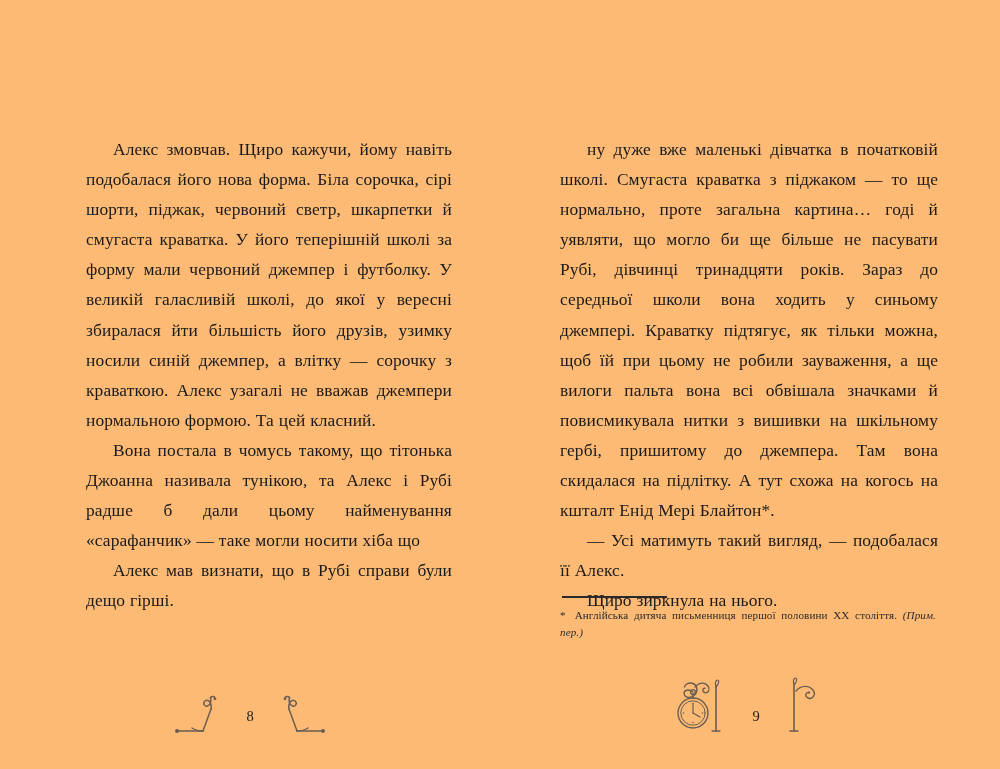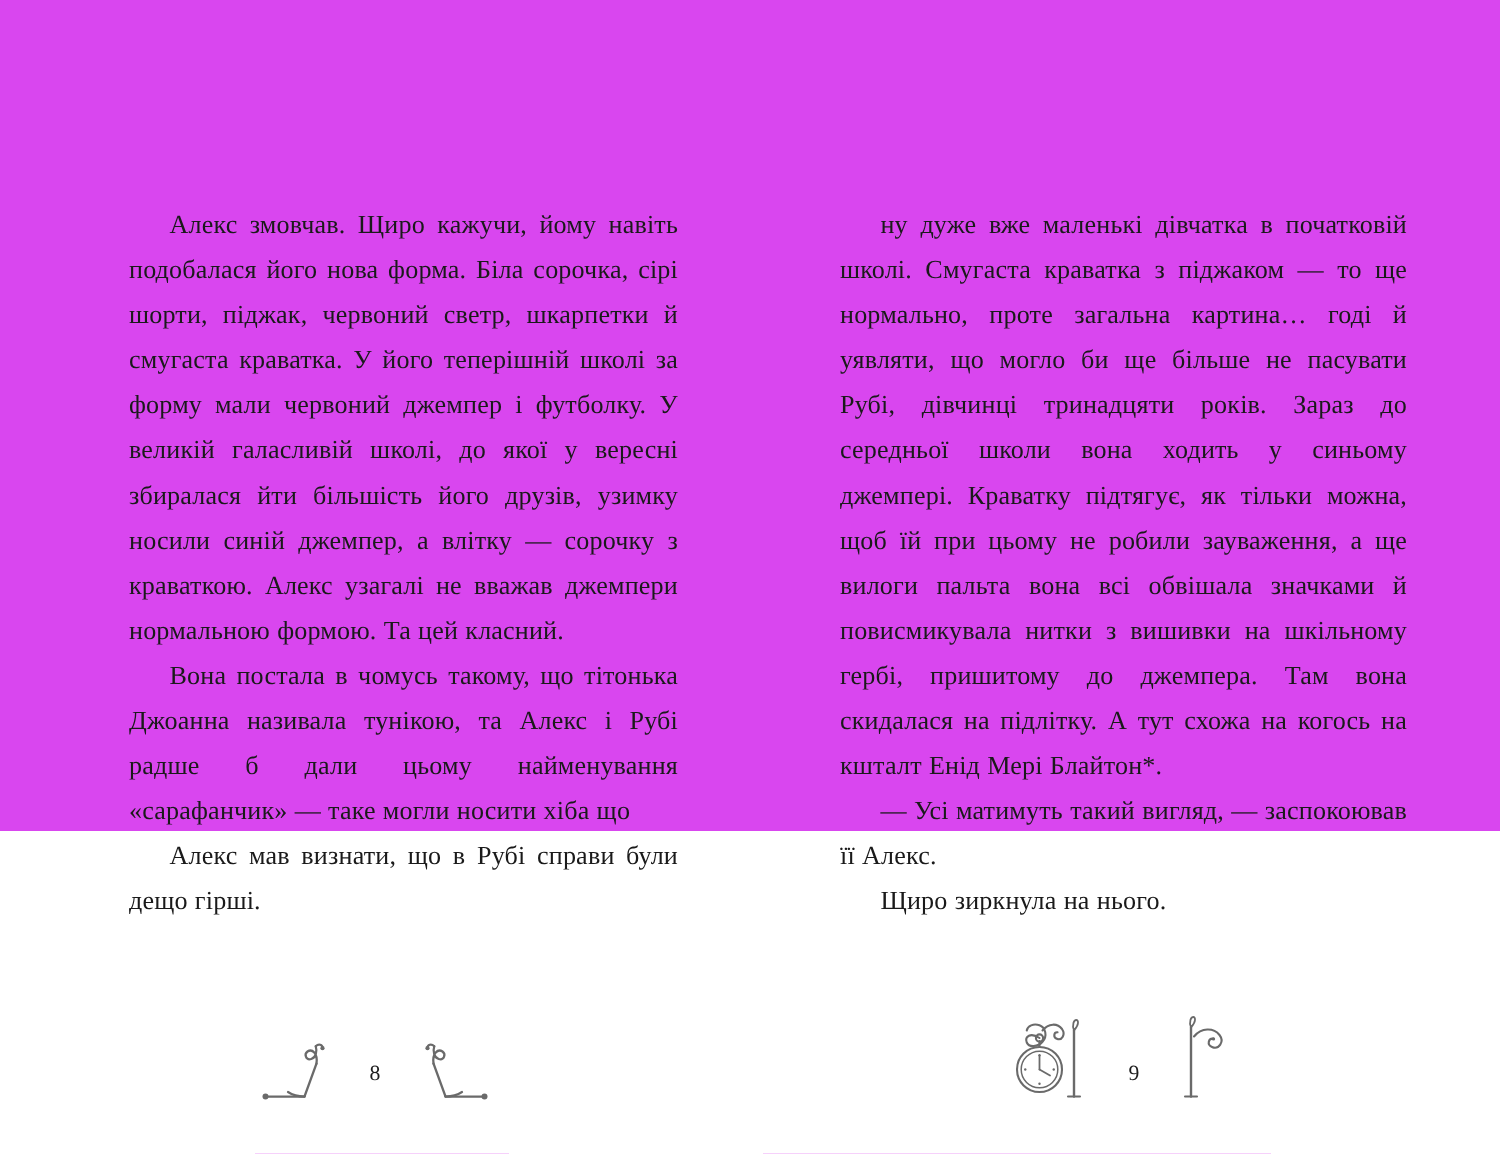--- a/index.html
+++ b/index.html
@@ -10,22 +10,22 @@
   body {
     width: 1000px;
     height: 769px;
     overflow: hidden;
     font-family: "Liberation Serif", "DejaVu Serif", serif;
     color: #1a1a1a;
   }
   .spread {
     position: relative;
     width: 1000px;
-    height: 554px;
-    background: #d946ef;
+    height: 769px;
+    background: #fdba74;
     display: flex;
   }
   .page {
     position: relative;
     width: 500px;
     height: 769px;
     box-sizing: border-box;
   }
   .page-left  { padding: 0; }
   .page-right { padding: 0; }
@@ -173,24 +173,28 @@
           </svg>
         </span>
       </div>
     </div>
   </div>
 
   <div class="page page-right">
 
     <div class="textblock">
       <p class="para">ну дуже вже маленькі дівчатка в початковій школі. Смугаста краватка з піджаком — то ще нормально, проте загальна картина… годі й уявляти, що могло би ще більше не пасувати Рубі, дівчинці тринадцяти років. Зараз до середньої школи вона ходить у синьому джемпері. Краватку підтягує, як тільки можна, щоб їй при цьому не робили зауваження, а ще вилоги пальта вона всі обвішала значками й повисмикувала нитки з вишивки на шкільному гербі, пришитому до джемпера. Там вона скидалася на підлітку. А тут схожа на когось на кшталт Енід Мері Блайтон*.</p>
-      <p class="para nolast">— Усі матимуть такий вигляд, — заспокоював її Алекс.</p>
+      <p class="para nolast">— Усі матимуть такий вигляд, — подобалася її Алекс.</p>
       <p class="para nolast">Щиро зиркнула на нього.</p>
     </div>
 
+    <div class="footnote">
+      <div class="footnote-rule"></div>
+      <p class="footnote-text"><span class="fn-mark">*</span><span>Англійська дитяча письменниця першої половини XX століття.</span> <span class="fn-src">(Прим. пер.)</span></p>
+    </div>
 
     <div class="folio folio-right">
       <div class="folio-inner">
         <span class="orn">
           <svg width="60" height="70" viewBox="0 0 60 70" aria-hidden="true">
             <g fill="none" stroke="#4a4a4a" stroke-width="1.4" stroke-linecap="round">
 
               <circle cx="22" cy="44" r="15"></circle>
               <circle cx="22" cy="44" r="12.2" stroke-width="1"></circle>
 

